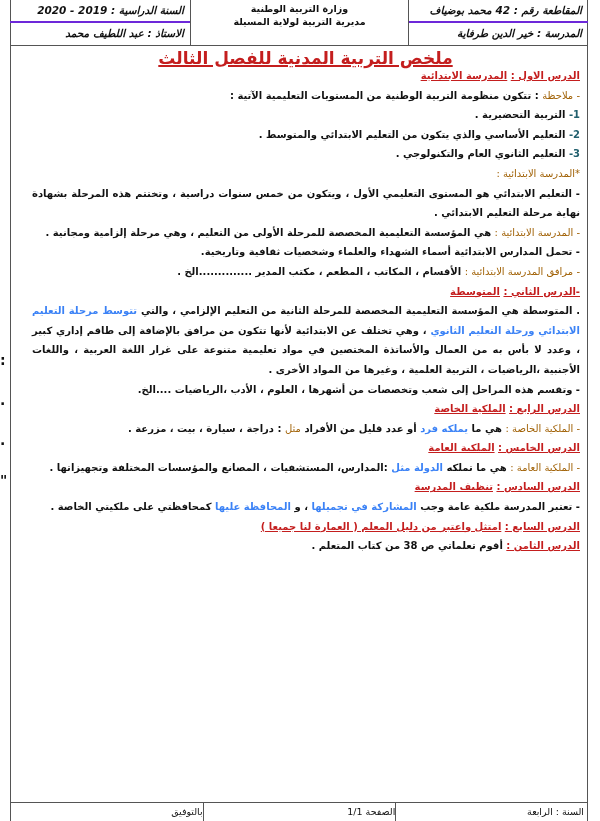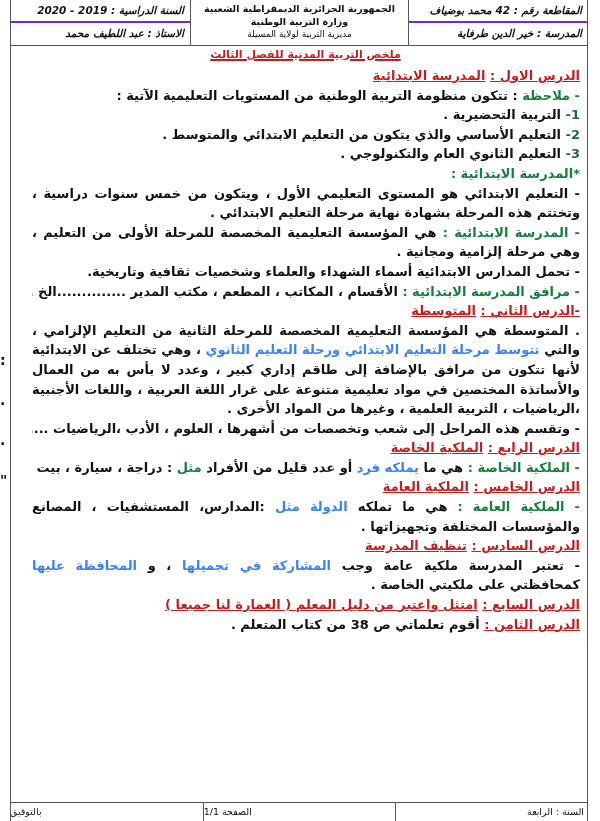--- a/index.html
+++ b/index.html
@@ -23,61 +23,60 @@
   }
   .hdr .cell { border-left: 1px solid #555; font-weight: bold; font-size: 10.5px; }
   .hdr .cell:last-child { border-left: none; }
   .hdr .side .row { height: 21px; line-height: 21px; padding: 0 6px; white-space: nowrap; font-style: italic; }
   .hdr .side .row + .row { border-top: 2px solid #6d28d9; }
   .hdr .mid { text-align: center; font-size: 9.5px; line-height: 13px; padding-top: 2px; font-weight: bold; }
   .hdr .mid div:nth-child(3) { font-weight: normal; font-size: 9px; }
   .hdr .left .row { text-align: right; }
   .title {
     position: absolute; top: 48px; left: 0; right: 0; text-align: center;
-    color: #c41e1e; font-weight: bold; font-size: 11px; text-decoration: underline;
+    color: #c41e1e; font-weight: bold; font-size: 17px; text-decoration: underline;
     text-decoration-thickness: 1.5px;
     margin-left: 13px;
   }
   .body {
     position: absolute; top: 66px; left: 0; right: 0; padding: 0 8px 0 22px;
-    font-size: 13px; line-height: 19.6px; font-weight: bold; text-align: justify;
+    font-size: 10px; line-height: 19.6px; font-weight: bold; text-align: justify;
   }
   .line { white-space: nowrap; overflow: hidden; }
   .wrap { white-space: normal; }
   .h { color: #c41e1e; text-decoration: underline; text-decoration-thickness: 1.2px; }
-  .grn { color: #15803d; font-weight: bold; }
+  .grn { color: #a16207; font-weight: normal; }
   .blu { color: #3b82f6; font-weight: bold; }
   .num { color: #22606e; }
   .foot {
     position: absolute; bottom: 0; left: 0; right: 0; height: 18px;
     display: grid; grid-template-columns: 1fr 1fr 1fr;
     border-top: 1px solid #555; font-size: 9.5px; line-height: 18px;
   }
-  .foot div { border-left: 1px solid #555; text-align: left; }
+  .foot div { border-left: 1px solid #555; text-align: right; }
   .foot div:first-child { text-align: right; padding-right: 4px; }
   .foot div:last-child { border-left: none; }
   .outside-marks {
     position: absolute; left: 0; top: 340px; width: 8px; font-size: 14px; font-weight: bold; line-height: 40px; color: #111;
   }
 </style>
 </head>
 <body>
 
 <div class="outside-marks">:<br>.<br>.<br>"</div>
 
 <div class="page">
   <div class="frame"></div>
 
   <div class="hdr">
     <div class="cell side">
       <div class="row">المقاطعة رقم : 42 محمد بوضياف</div>
       <div class="row">المدرسة : خير الدين طرفاية</div>
     </div>
     <div class="cell mid">
-      <div>الجمهورية الجزائرية الديمقراطية الشعبية</div>
       <div>وزارة التربية الوطنية</div>
       <div>مديرية التربية لولاية المسيلة</div>
     </div>
     <div class="cell side left">
       <div class="row">السنة الدراسية : 2019 - 2020</div>
       <div class="row">الاستاذ : عبد اللطيف محمد</div>
     </div>
   </div>
 
   <div class="title">ملخص التربية المدنية للفصل الثالث</div>

